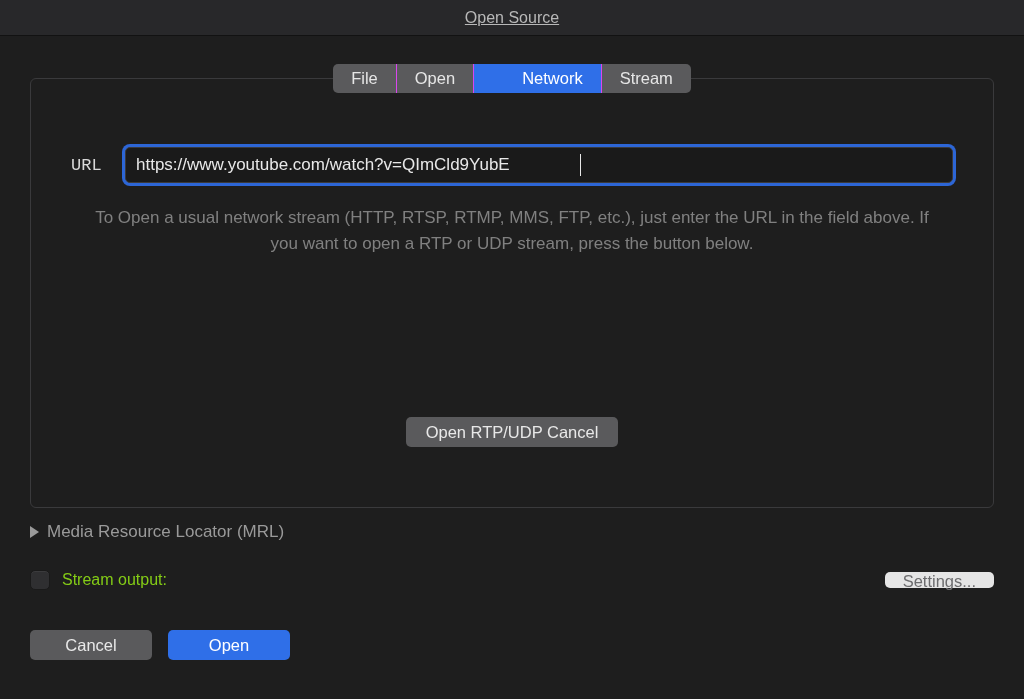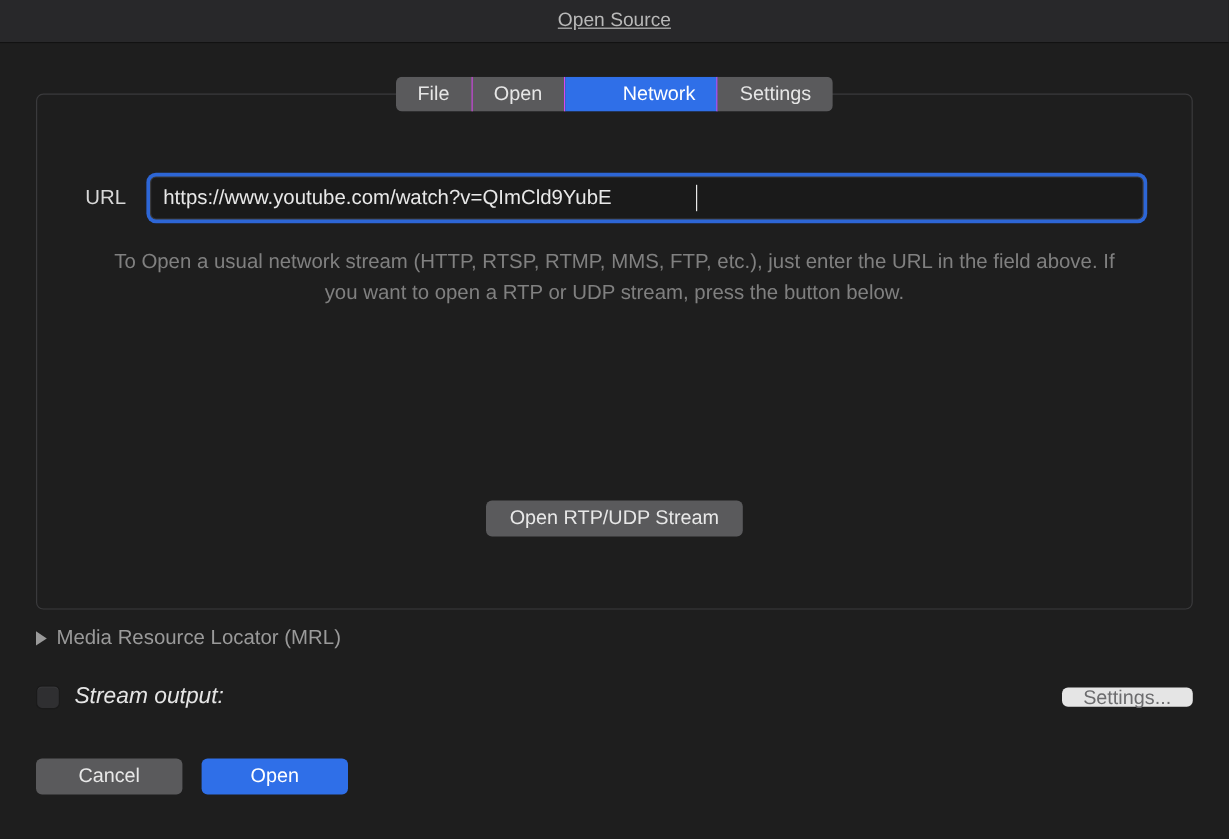--- a/index.html
+++ b/index.html
@@ -71,20 +71,21 @@
     .url-row {
       display: flex;
       align-items: center;
       gap: 14px;
       margin-top: 8px;
     }
     .url-label {
       font-size: 17px;
       color: #d8d8d8;
       width: 40px;
+      font-family: Liberation Mono, monospace;
     }
     .url-input-wrap {
       flex: 1;
       position: relative;
     }
     .url-input {
       width: 100%;
       height: 36px;
       background: #1a1a1a;
       border: 1px solid #3a3a3c;
@@ -151,23 +152,22 @@
     .checkbox {
       width: 20px;
       height: 20px;
       border-radius: 5px;
       background: #2f2f31;
       border: 1px solid #1a1a1a;
       cursor: pointer;
       box-shadow: inset 0 1px 0 rgba(255,255,255,0.06);
     }
     .stream-label {
-      font-size: 19px;
-      color: #e5e5e5;
-      font-style: italic;
+      font-size: 16px;
+      color: #84cc16;
     }
     .spacer { flex: 1; }
     .disabled-button {
       background: #e5e5e5;
       color: #6c6c6e;
       border: none;
       border-radius: 5px;
       height: 16px;
       font-size: 16.5px;
       padding: 0 18px;
@@ -202,37 +202,37 @@
 <div class="title-bar">
   <span>Open Source</span>
 </div>
 
 <div class="content">
   <div class="tabs-outer">
     <div class="tabs">
       <div class="tab">File</div>
       <div class="tab">Open</div>
       <div class="tab active">Network</div>
-      <div class="tab">Settings</div>
+      <div class="tab">Stream</div>
     </div>
   </div>
 
   <div class="panel">
     <div class="url-row">
       <div class="url-label">URL</div>
       <div class="url-input-wrap">
         <input class="url-input" type="text" value="https://www.youtube.com/watch?v=QImCld9YubE" style="">
         <div class="cursor-bar"></div>
       </div>
     </div>
 
     <div class="help-text">To Open a usual network stream (HTTP, RTSP, RTMP, MMS, FTP, etc.), just enter the URL in the field above. If you want to open a RTP or UDP stream, press the button below.</div>
 
     <div class="mid-button-row">
-      <button class="std-button">Open RTP/UDP Stream</button>
+      <button class="std-button">Open RTP/UDP Cancel</button>
     </div>
   </div>
 
   <div class="disclosure-row">
     <div class="triangle"></div>
     <span>Media Resource Locator (MRL)</span>
   </div>
 
   <div class="stream-row">
     <div class="checkbox"></div>

